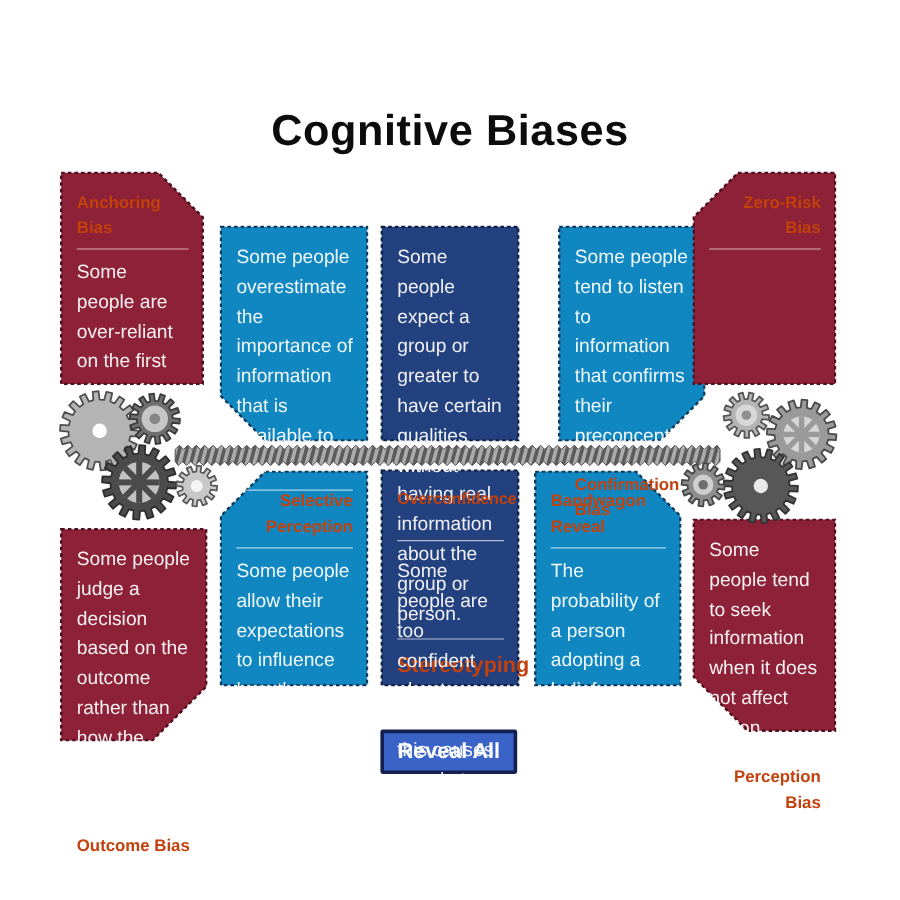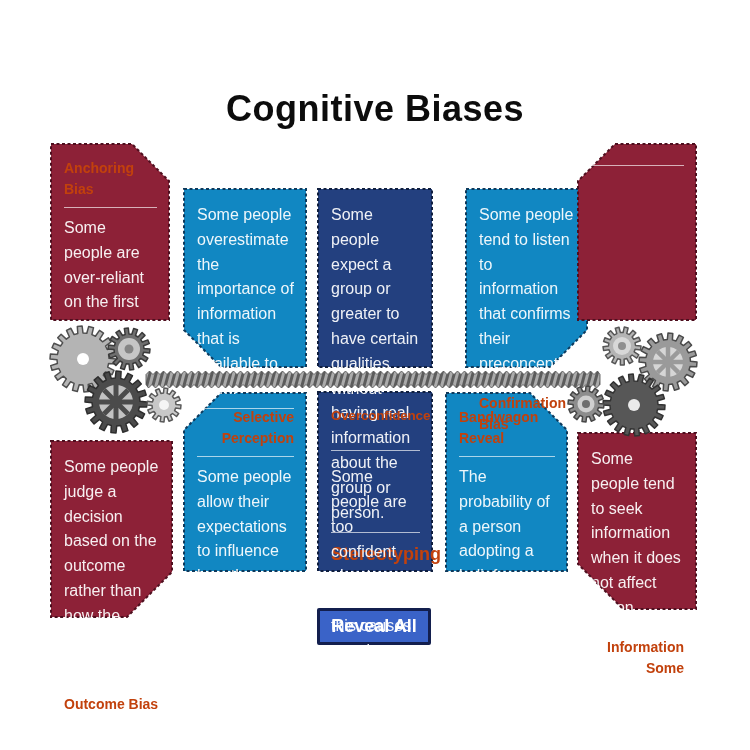--- a/index.html
+++ b/index.html
@@ -76,20 +76,21 @@
       <hr class="rule">
       <div class="title">Confirmation Bias</div>
     </div>
   </div>
 
   <div class="panel" style="left:577px;top:143px;width:120px;height:178px">
       <svg width="120" height="178" class="shape">
         <polygon points="38,1 119,1 119,177 1,177 1,38" fill="#8D2137" stroke="#4E0F1F" stroke-width="2" stroke-dasharray="3,2.5" stroke-linejoin="miter"></polygon>
       </svg>
     <div class="content">
+      <div class="title ta-right">Zero-Risk Bias</div>
       <hr class="rule">
     </div>
   </div>
 
   <div class="panel" style="left:183px;top:392px;width:124px;height:180px">
       <svg width="124" height="180" class="shape">
         <polygon points="38,1 123,1 123,179 1,179 1,38" fill="#1187C2" stroke="#0E3A5C" stroke-width="2" stroke-dasharray="3,2.5" stroke-linejoin="miter"></polygon>
       </svg>
     <div class="content">
       <div class="title ta-right">Selective Perception</div>
@@ -133,21 +134,21 @@
   </div>
 
   <div class="panel" style="left:577px;top:432px;width:120px;height:178px">
       <svg width="120" height="178" class="shape">
         <polygon points="1,1 119,1 119,177 46,177 1,132" fill="#8D2137" stroke="#4E0F1F" stroke-width="2" stroke-dasharray="3,2.5" stroke-linejoin="miter"></polygon>
       </svg>
     <div class="content">
       <p class="body">Some people tend to seek information when it does not affect action.</p>
       <div class="spacer"></div>
       <hr class="rule">
-      <div class="title ta-right">Information Some</div>
+      <div class="title ta-right">Perception Bias</div>
     </div>
   </div>
 
   <svg id="gear-layer" class="gear-layer" width="750" height="750">
       <defs>
         <pattern id="thread" width="6" height="22" patternUnits="userSpaceOnUse" patternTransform="rotate(15)">
           <rect width="6" height="22" fill="#ABABAB"></rect>
           <rect width="3" height="22" fill="#5C5C5C"></rect>
         </pattern>
       </defs>

